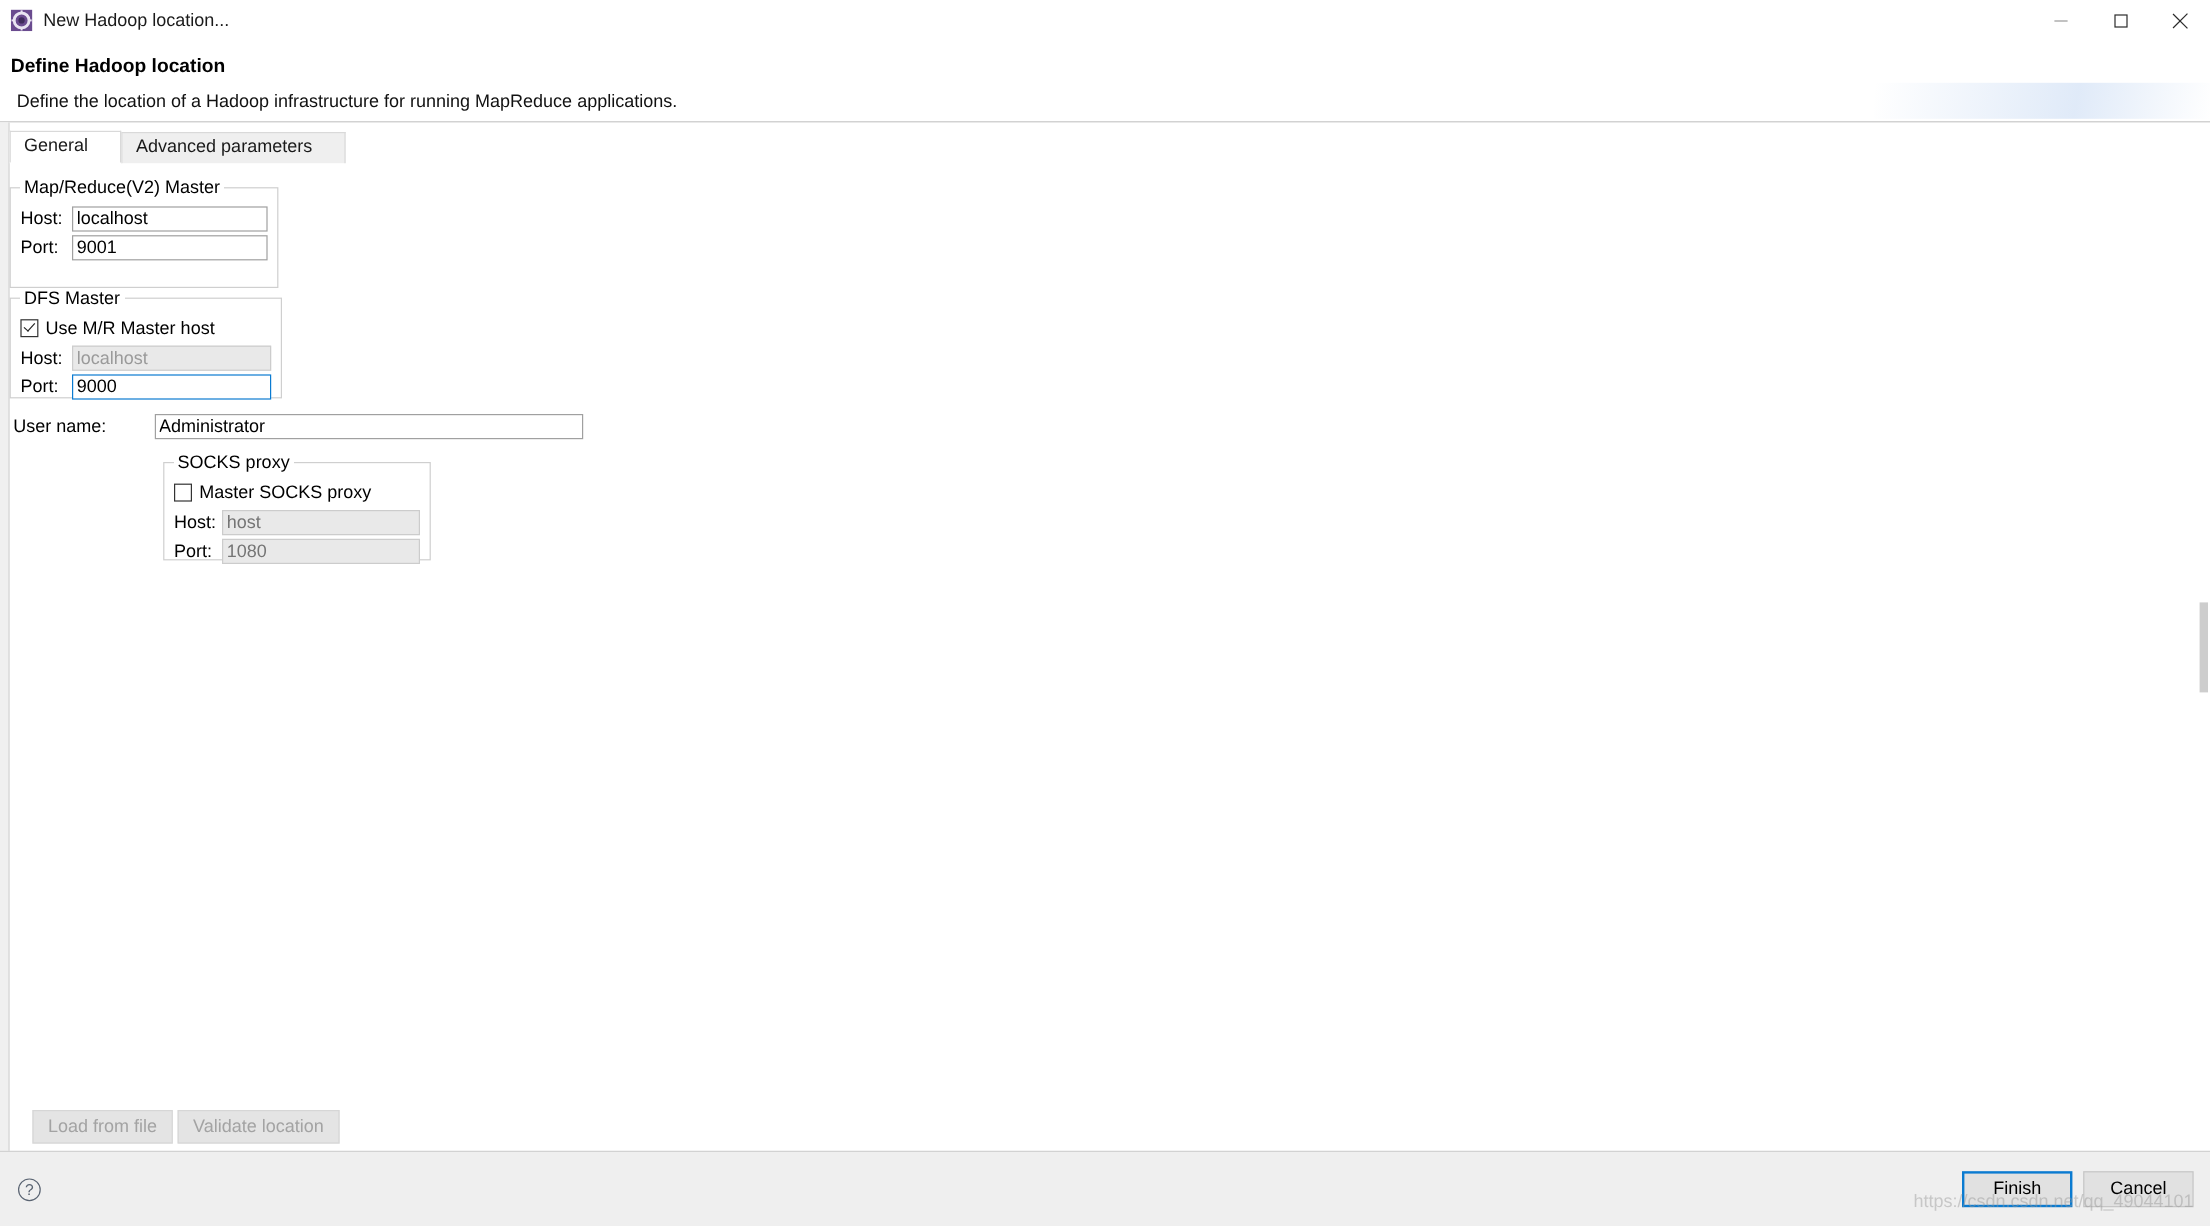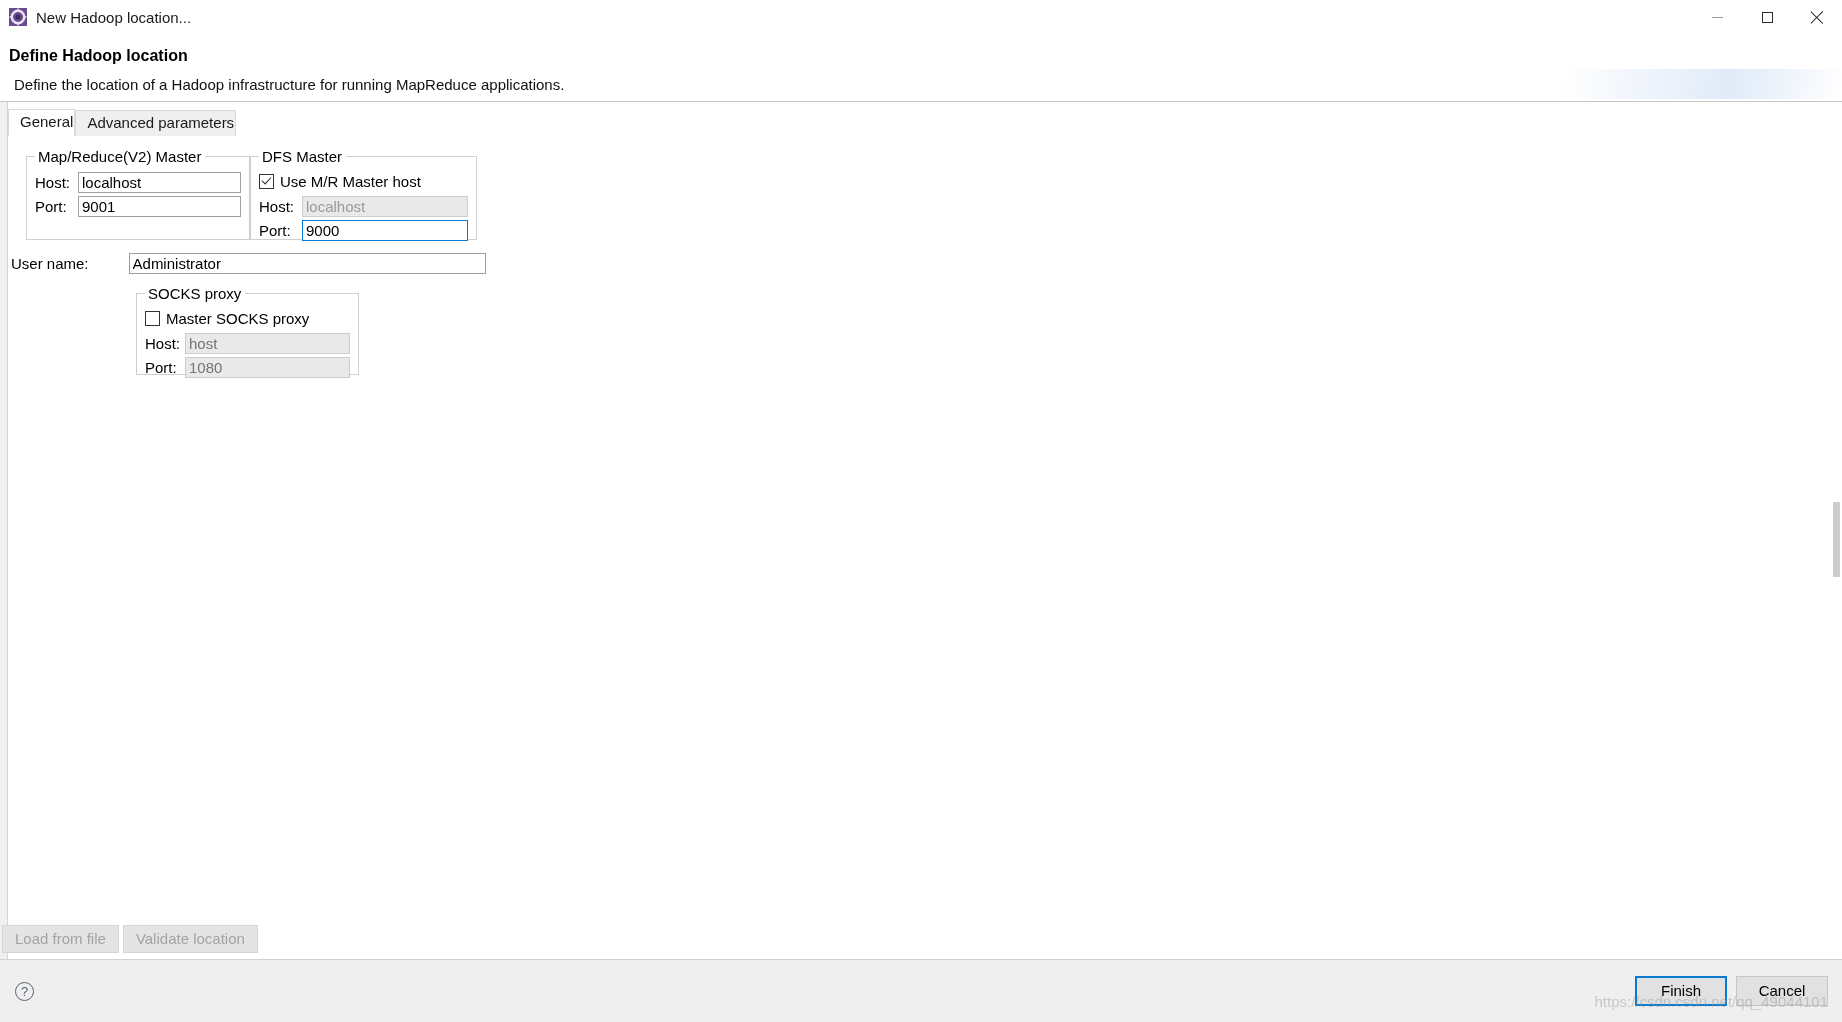--- a/index.html
+++ b/index.html
@@ -138,21 +138,21 @@
   .tabbar {
     position: absolute;
     left: 8px;
     top: 8px;
     display: flex;
     align-items: flex-end;
     height: 26px;
   }
   .tab {
     font-size: 15px;
-    padding: 3px 1px 4px 11px;
+    padding: 3px 27px 4px 11px;
     background: #efefef;
     border: 1px solid #d9d9d9;
     border-bottom: none;
     color: #1a1a1a;
     cursor: default;
     line-height: 18px;
   }
   .tab.active {
     background: #ffffff;
     border: 1px solid #d9d9d9;
@@ -198,21 +198,21 @@
     border: 1px solid #0a7bd1;
     background: #ffffff;
   }
 
   .loc-row { margin: 16px 0 0 14px; }
   .loc-row .txt { width: 330px; margin-left: 7px; }
 
   .groups {
     display: flex;
     margin-top: 12px;
-    margin-left: 18px;
+    flex-direction: column;
   }
   fieldset.grp {
     border: 1px solid #cfcfcf;
     border-radius: 0;
     margin: 0;
     padding: 5px 8px 10px 8px;
     box-sizing: border-box;
   }
   fieldset.grp legend {
     font-size: 15px;
@@ -279,21 +279,21 @@
     right: 2px;
     top: 400px;
     width: 7px;
     height: 75px;
     background: #cdcdcd;
   }
 
   
   .lower-btns {
     position: absolute;
-    left: 2px;
+    left: 27px;
     bottom: 8px;
     display: flex;
     gap: 4px;
   }
   .btn {
     font-family: "Liberation Sans", sans-serif;
     font-size: 15px;
     padding: 4px 12px;
     background: #e1e1e1;
     border: 1px solid #cdcdcd;

